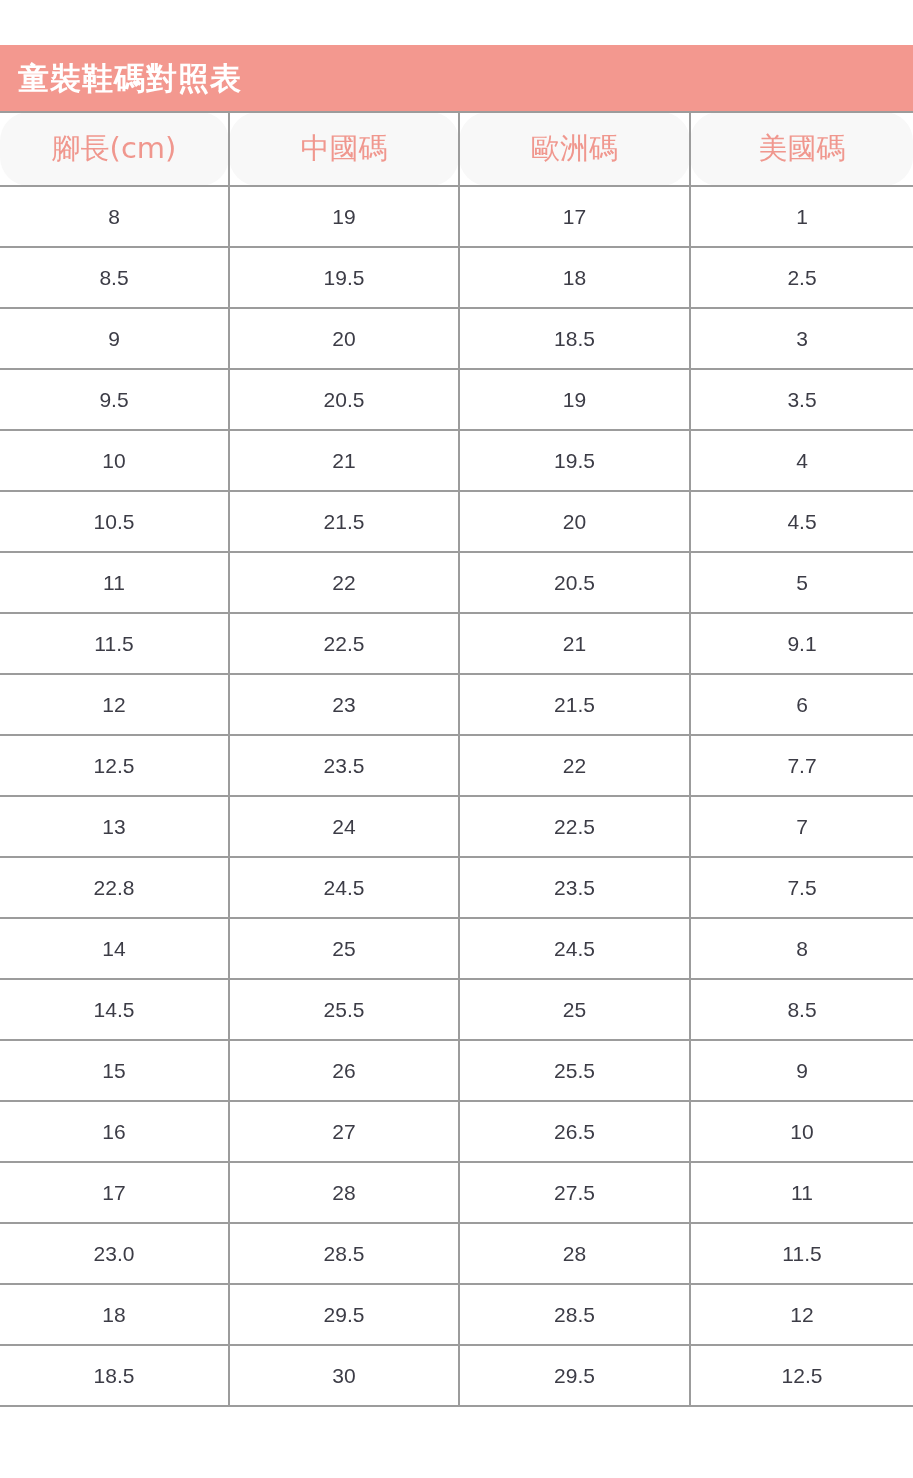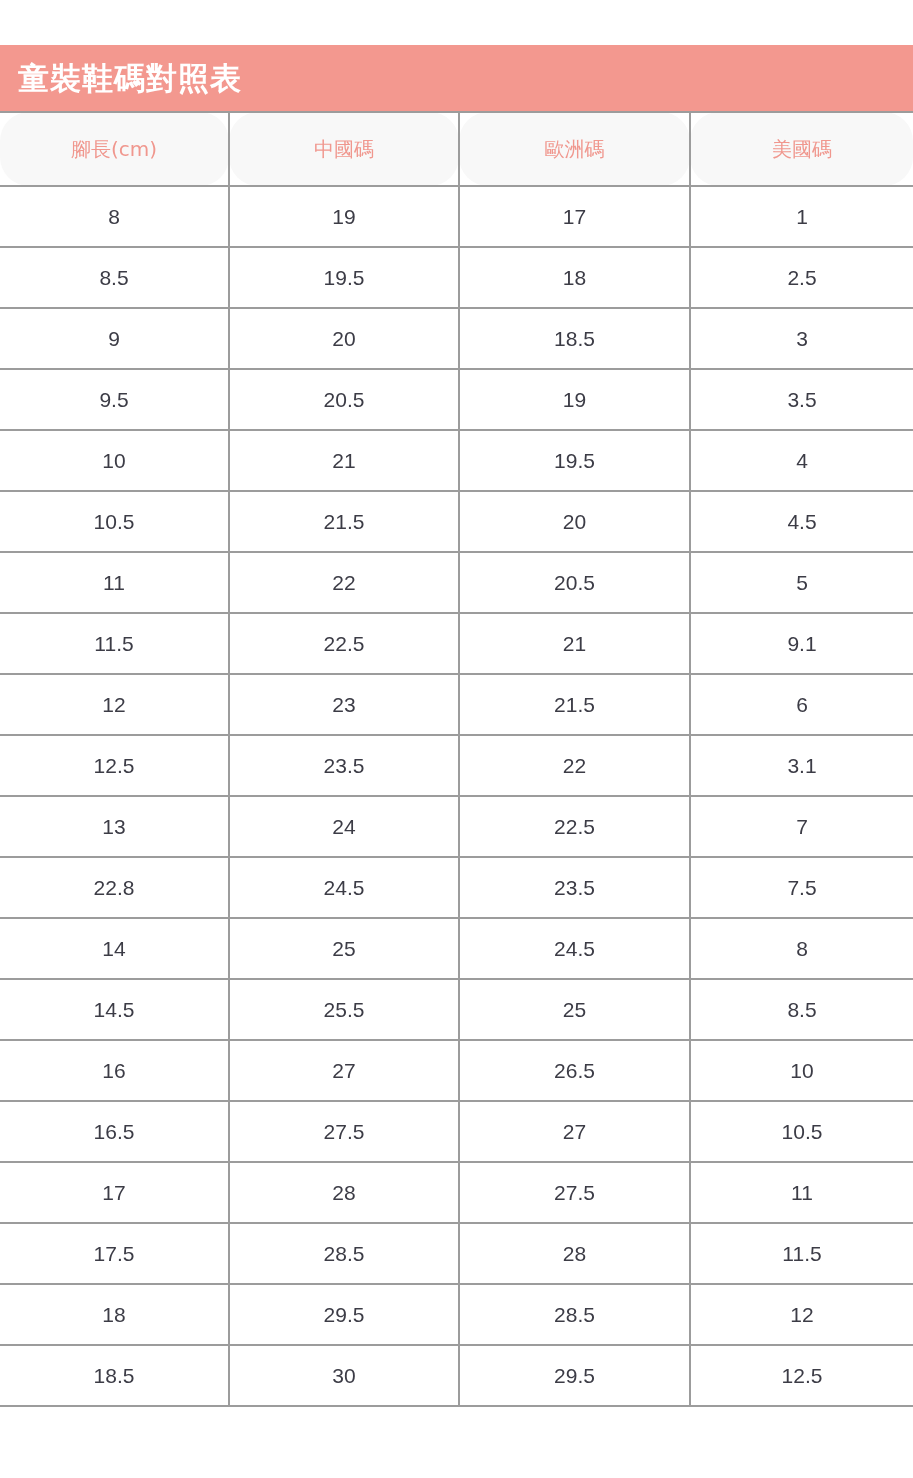--- a/index.html
+++ b/index.html
@@ -64,21 +64,21 @@
   table.size-table th:last-child,
   table.size-table td:last-child {
     border-right: none;
   }
 
   
   table.size-table thead th {
     height: 72px;
     background: #f8f8f8;
     color: #f0978e;
-    font-size: 20px;
+    font-size: 29px;
     font-weight: normal;
     border-top: 2px solid #9c9c9c;
     font-family: "DejaVu Sans", "Liberation Sans", sans-serif;
     border-radius: 29px;
   }
 
   
   table.size-table tbody td {
     height: 59px;
     color: #3c3c46;
@@ -162,21 +162,21 @@
         <tr>
           <td>12</td>
           <td>23</td>
           <td>21.5</td>
           <td>6</td>
         </tr>
         <tr>
           <td>12.5</td>
           <td>23.5</td>
           <td>22</td>
-          <td>3.1</td>
+          <td>7.7</td>
         </tr>
         <tr>
           <td>13</td>
           <td>24</td>
           <td>22.5</td>
           <td>7</td>
         </tr>
         <tr>
           <td>22.8</td>
           <td>24.5</td>
@@ -189,39 +189,39 @@
           <td>24.5</td>
           <td>8</td>
         </tr>
         <tr>
           <td>14.5</td>
           <td>25.5</td>
           <td>25</td>
           <td>8.5</td>
         </tr>
         <tr>
+          <td>15</td>
+          <td>26</td>
+          <td>25.5</td>
+          <td>9</td>
+        </tr>
+        <tr>
           <td>16</td>
           <td>27</td>
           <td>26.5</td>
           <td>10</td>
         </tr>
         <tr>
-          <td>16.5</td>
-          <td>27.5</td>
-          <td>27</td>
-          <td>10.5</td>
-        </tr>
-        <tr>
           <td>17</td>
           <td>28</td>
           <td>27.5</td>
           <td>11</td>
         </tr>
         <tr>
-          <td>17.5</td>
+          <td>23.0</td>
           <td>28.5</td>
           <td>28</td>
           <td>11.5</td>
         </tr>
         <tr>
           <td>18</td>
           <td>29.5</td>
           <td>28.5</td>
           <td>12</td>
         </tr>

